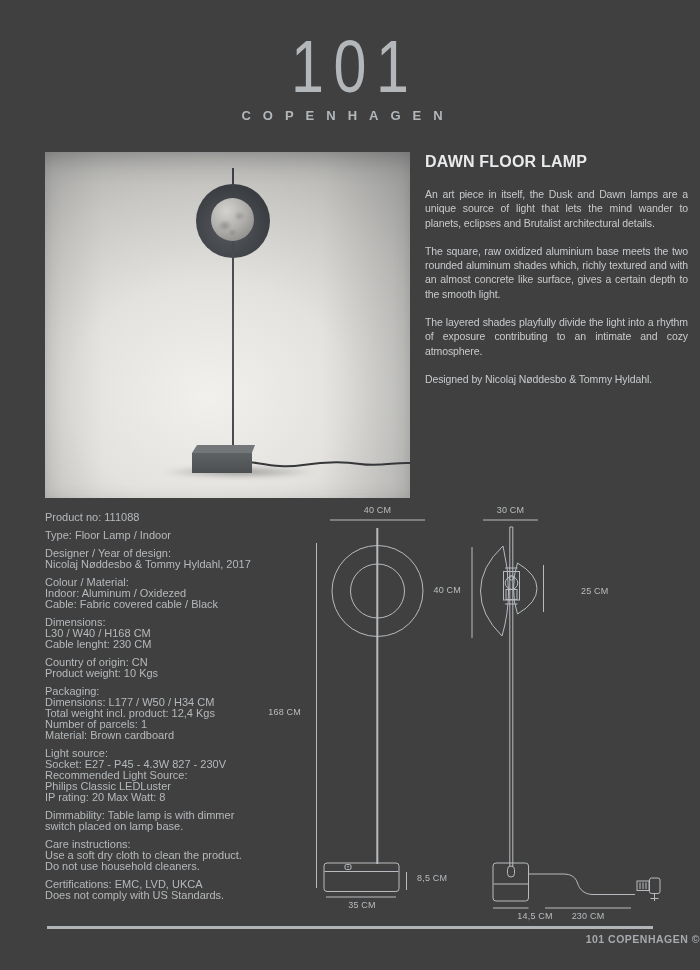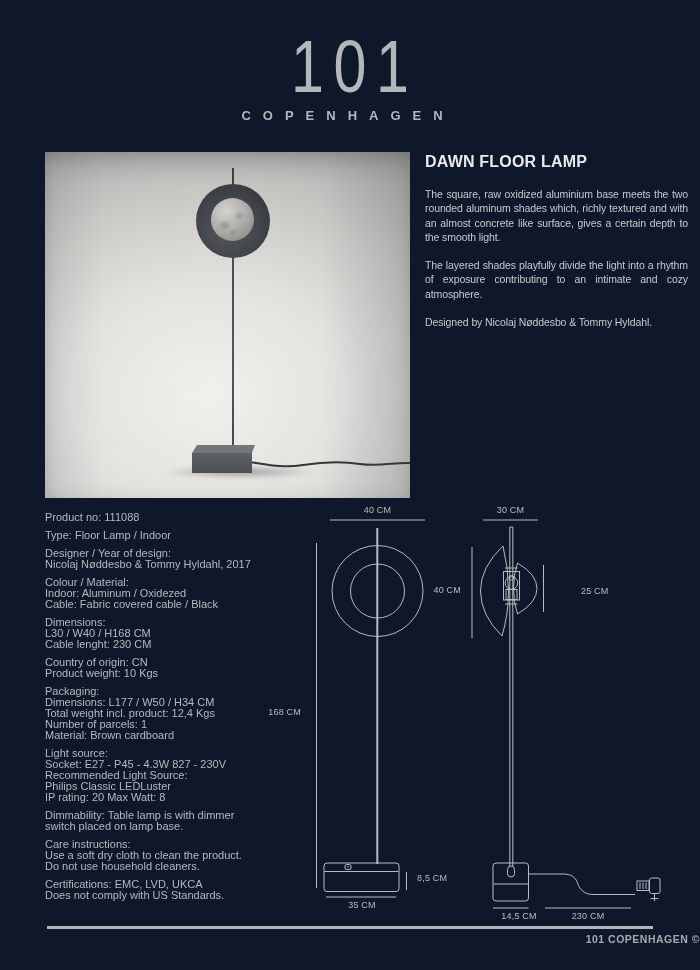--- a/index.html
+++ b/index.html
@@ -1,18 +1,18 @@
 <!DOCTYPE html>
 <html><head>
 <meta charset="utf-8">
 <style>
   html,body{margin:0;padding:0;}
   body{width:700px;height:970px;background:#5a6067;font-family:"Liberation Sans",sans-serif;
        -webkit-font-smoothing:antialiased;}
-  .page{position:relative;width:700px;height:970px;overflow:hidden;background:#0f172a;}
+  .page{position:relative;width:700px;height:970px;overflow:hidden;background:#404040;}
 
   
   .brand-logo{position:absolute;top:30px;left:0;right:0;text-align:center;
     font-size:74px;line-height:1;font-weight:400;color:#b3b7ba;letter-spacing:12px;text-indent:12px;
     transform:scaleX(.80);transform-origin:50% 50%;}
   .brand-name{position:absolute;top:108px;left:0;right:16px;text-align:center;
     font-size:13px;font-weight:bold;color:#b3b7ba;letter-spacing:12px;text-indent:12px;}
 
   
   .photo{position:absolute;left:45px;top:152px;width:365px;height:346px;overflow:hidden;
@@ -75,20 +75,21 @@
     <div class="lamp-base-top"></div>
     <div class="lamp-base-front"></div>
     <svg class="photo-cable" width="365" height="346">
       <path d="M205,310 C225,313 238,316 258,313 S295,309 315,312 S350,310 365,311" stroke="#35373a" stroke-width="2" fill="none"></path>
     </svg>
   </div>
 
   <div class="col">
     <h1>DAWN FLOOR LAMP</h1>
     <div>
+        <p>An art piece in itself, the Dusk and Dawn lamps are a unique source of light that lets the mind wander to planets, eclipses and Brutalist architectural details.</p>
         <p>The square, raw oxidized aluminium base meets the two rounded aluminum shades which, richly textured and with an almost concrete like surface, gives a certain depth to the smooth light.</p>
         <p>The layered shades playfully divide the light into a rhythm of exposure contributing to an intimate and cozy atmosphere.</p>
         <p>Designed by Nicolaj Nøddesbo &amp; Tommy Hyldahl.</p>
       </div>
   </div>
 
   <div class="specs">
       <div class="spec-group">
         <div class="spec-line">Product no: 111088</div>
       </div>
@@ -188,19 +189,19 @@
     </g>
   </svg>
 
   <div class="dim c" style="left:347px;top:505px;width:61px;">40 CM</div>
   <div class="dim c" style="left:480px;top:505px;width:61px;">30 CM</div>
   <div class="dim r" style="left:411px;top:585px;width:50px;">40 CM</div>
   <div class="dim" style="left:557px;top:586px;width:50px;margin-left:24px;">25 CM</div>
   <div class="dim r" style="left:240px;top:707px;width:61px;">168 CM</div>
   <div class="dim" style="left:417px;top:873px;width:50px;">8,5 CM</div>
   <div class="dim c" style="left:331px;top:900px;width:62px;">35 CM</div>
-  <div class="dim c" style="left:488px;top:911px;width:62px;">14,5 CM</div>
+  <div class="dim c" style="left:504px;top:911px;width:62px;">14,5 CM</div>
   <div class="dim c" style="left:557px;top:911px;width:62px;">230 CM</div>
 
   <div class="divider"></div>
   <div class="footer">101 COPENHAGEN ©</div>
 
 </div>
 
 </body></html>

